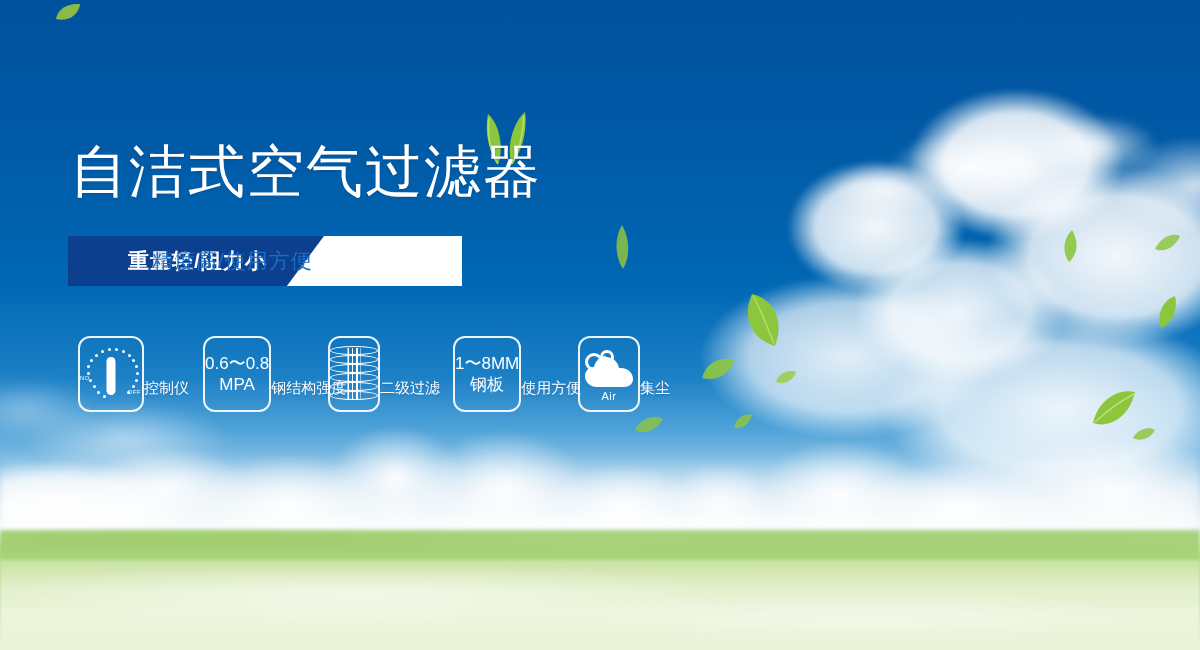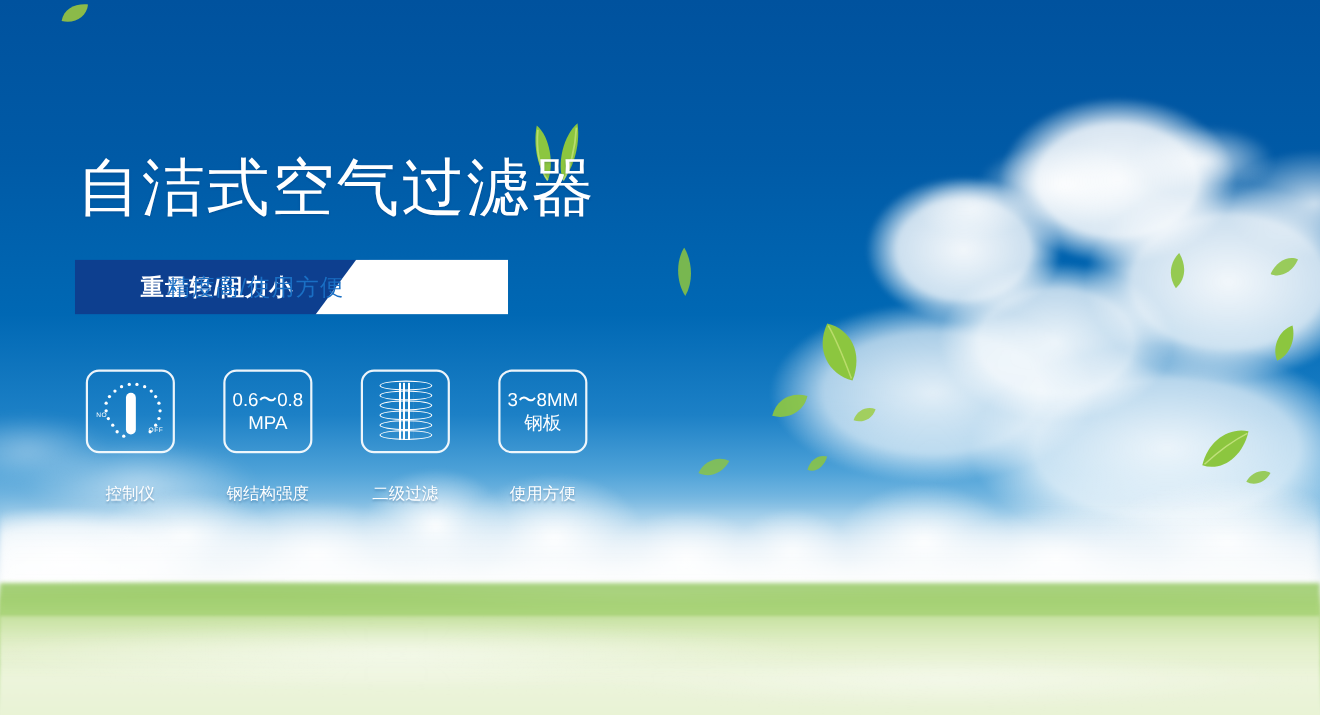--- a/index.html
+++ b/index.html
@@ -159,21 +159,21 @@
     position:absolute; left:84px; top:0; height:50px;
     display:flex; align-items:center;
     font-size:21px; color:#1a6fc4; letter-spacing:1px; font-weight:400;
   }
 
   
   #feature-row {
     position:absolute; left:78px; top:336px;
     display:flex; gap:44px;
   }
-  .feature { width:81px; display:flex; flex-direction:column; align-items:center; }
+  .feature { width:81px; display:flex; align-items:center; }
   .feature-box {
     width:81px; height:76px;
     border:2px solid rgba(255,255,255,.92);
     border-radius:12px;
     display:flex; flex-direction:column;
     align-items:center; justify-content:center;
     color:#ffffff;
   }
   .feature-text { font-size:17px; line-height:21px; text-align:center; white-space:nowrap; }
   .feature-caption {
@@ -343,22 +343,36 @@
             <span class="ring" style="top:27px"></span>
             <span class="ring" style="top:36px"></span>
             <span class="ring" style="top:45px"></span>
           </div>
         </div>
         <div class="feature-caption">二级过滤</div>
       </div>
 
       <div class="feature">
         <div class="feature-box">
-          <div class="feature-text">3〜8MM</div>
+          <div class="feature-text">1〜8MM</div>
           <div class="feature-text">钢板</div>
         </div>
         <div class="feature-caption">使用方便</div>
       </div>
 
+      <div class="feature">
+        <div class="feature-box">
+          <div class="aircloud">
+            <svg width="58" height="40" viewBox="0 0 58 40">
+              <path d="M17 39C10 39 5 34 5 28c0-5 4-9 9-9 1-6 6-10 12-10 7 0 12 5 13 11 1 0 1 0 2 0 7 0 12 5 12 11 0 5-4 8-9 8H17Z" fill="#ffffff"></path>
+              <circle cx="14" cy="14" r="7.5" fill="none" stroke="#ffffff" stroke-width="3"></circle>
+              <circle cx="27" cy="9" r="5.5" fill="none" stroke="#ffffff" stroke-width="3"></circle>
+              <path d="M19 12l6-3M20 17l7 2" stroke="#ffffff" stroke-width="2.4" stroke-linecap="round"></path>
+            </svg>
+            <div class="airtxt">Air</div>
+          </div>
+        </div>
+        <div class="feature-caption">集尘</div>
+      </div>
 
     </div>
   </div>
 </div>
 
 </body></html>

